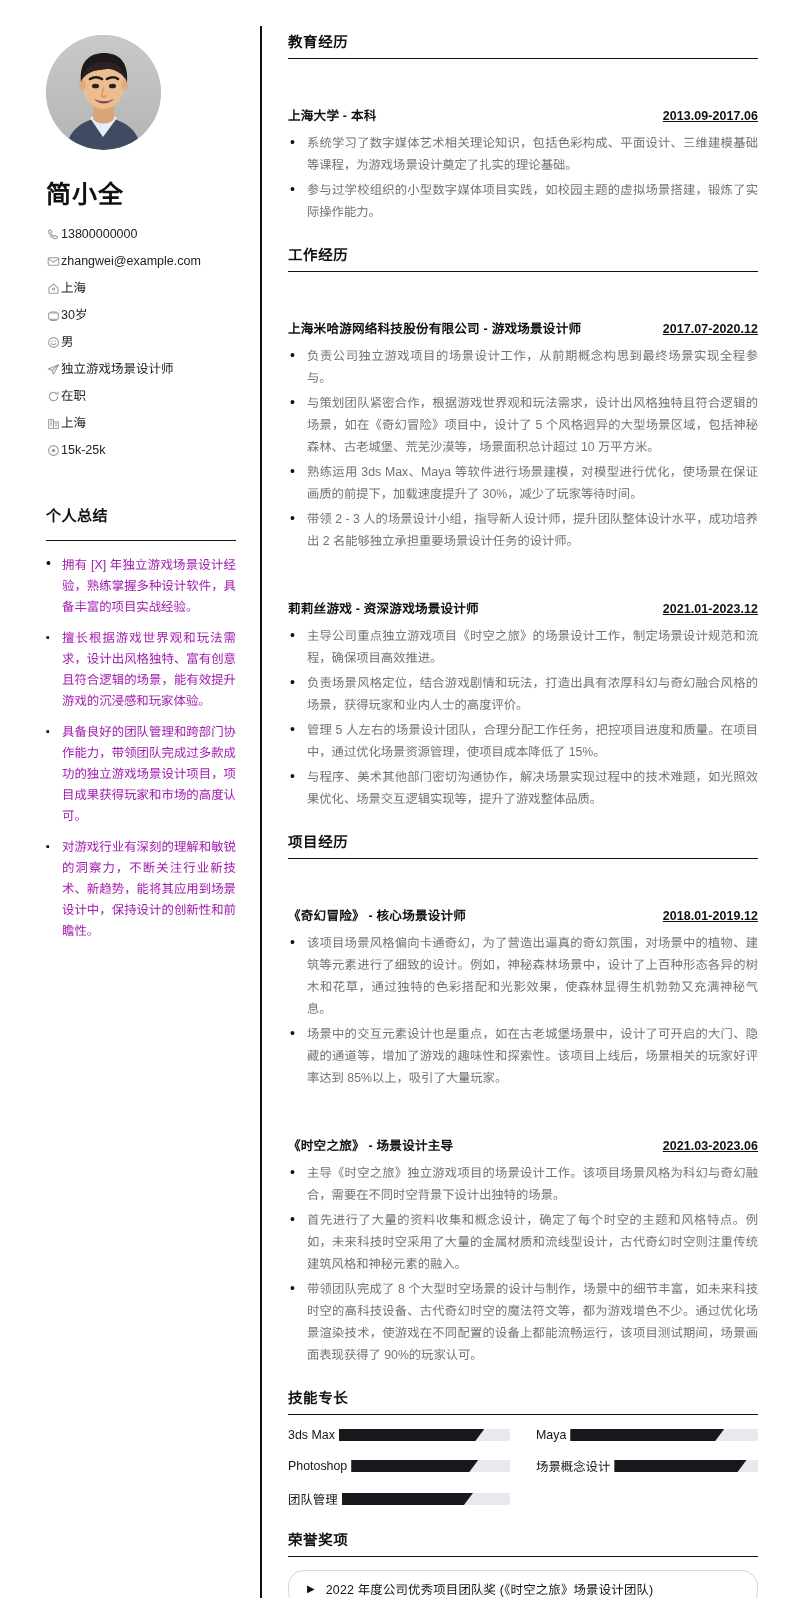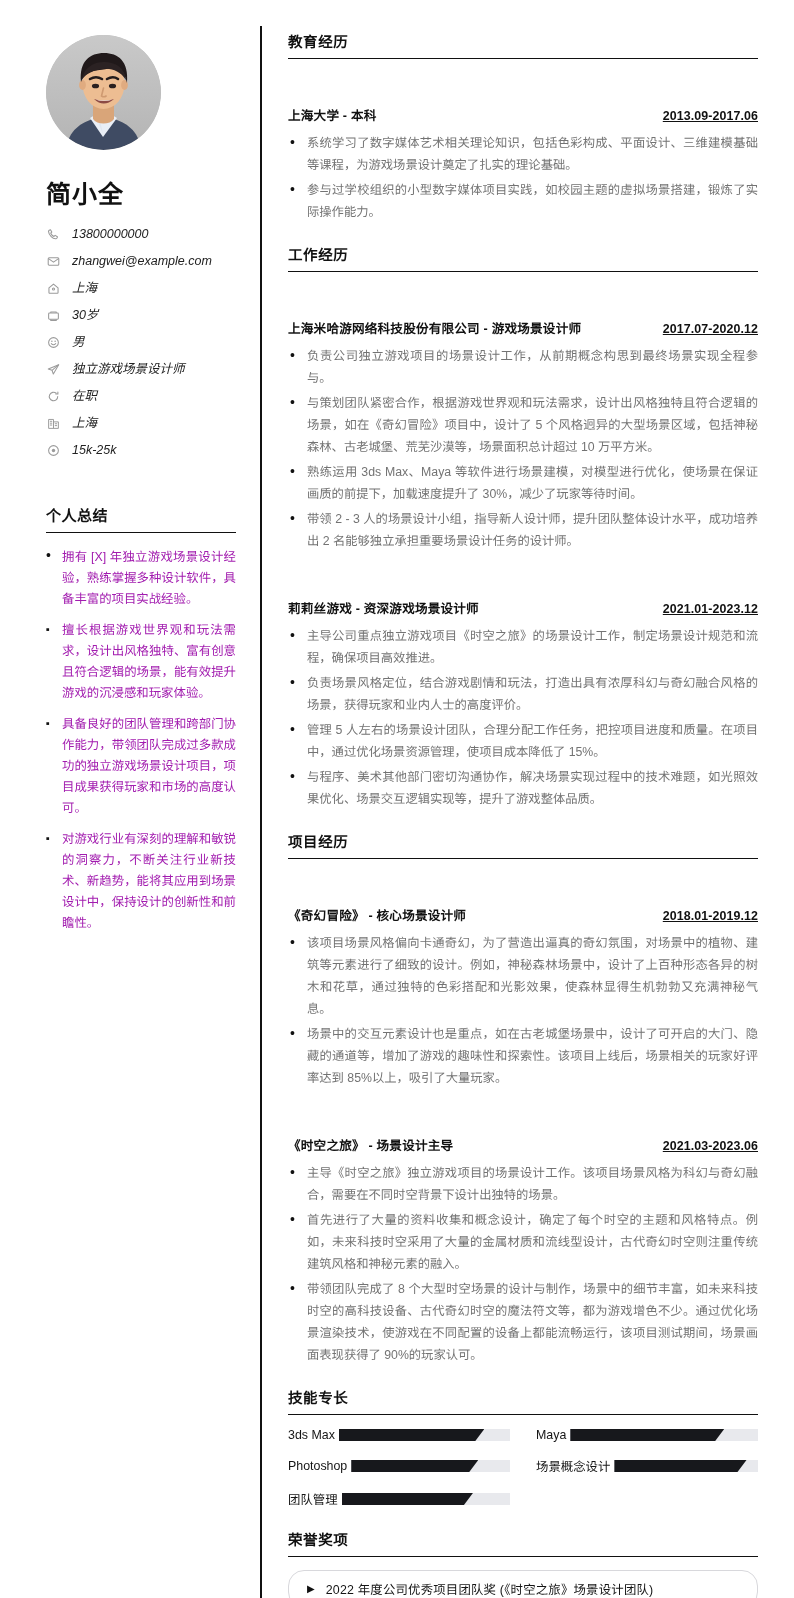--- a/index.html
+++ b/index.html
@@ -54,45 +54,43 @@
     font-weight: bold;
     letter-spacing: 1px;
     margin: 24px 0 16px 8px;
     color: #111;
   }
 
   .contact-list { margin: 0 0 0 8px; }
   .contact-row {
     display: flex;
     align-items: center;
-    gap: 11px;
     margin-bottom: 11px;
     font-size: 12.5px;
     color: #222;
     line-height: 16px;
-    font-style: italic;
   }
   .contact-row .ico {
     width: 15px;
     height: 15px;
     flex: 0 0 15px;
     display: flex;
     align-items: center;
     justify-content: center;
     color: #9a9a9a;
   }
   .contact-row .ico svg { width: 13px; height: 13px; display: block; }
   .contact-txt { white-space: nowrap; }
 
   .side-section { margin: 46px 0 0 8px; }
   .side-title {
     font-size: 15px;
     font-weight: bold;
     color: #111;
-    padding-bottom: 7px;
+    padding-bottom: 15px;
     border-bottom: 1.6px solid #111;
     margin-bottom: 14px;
     letter-spacing: .5px;
   }
   .side-ul { list-style: none; }
   .side-li {
     position: relative;
     padding-left: 16px;
     font-size: 12.4px;
     line-height: 21px;

